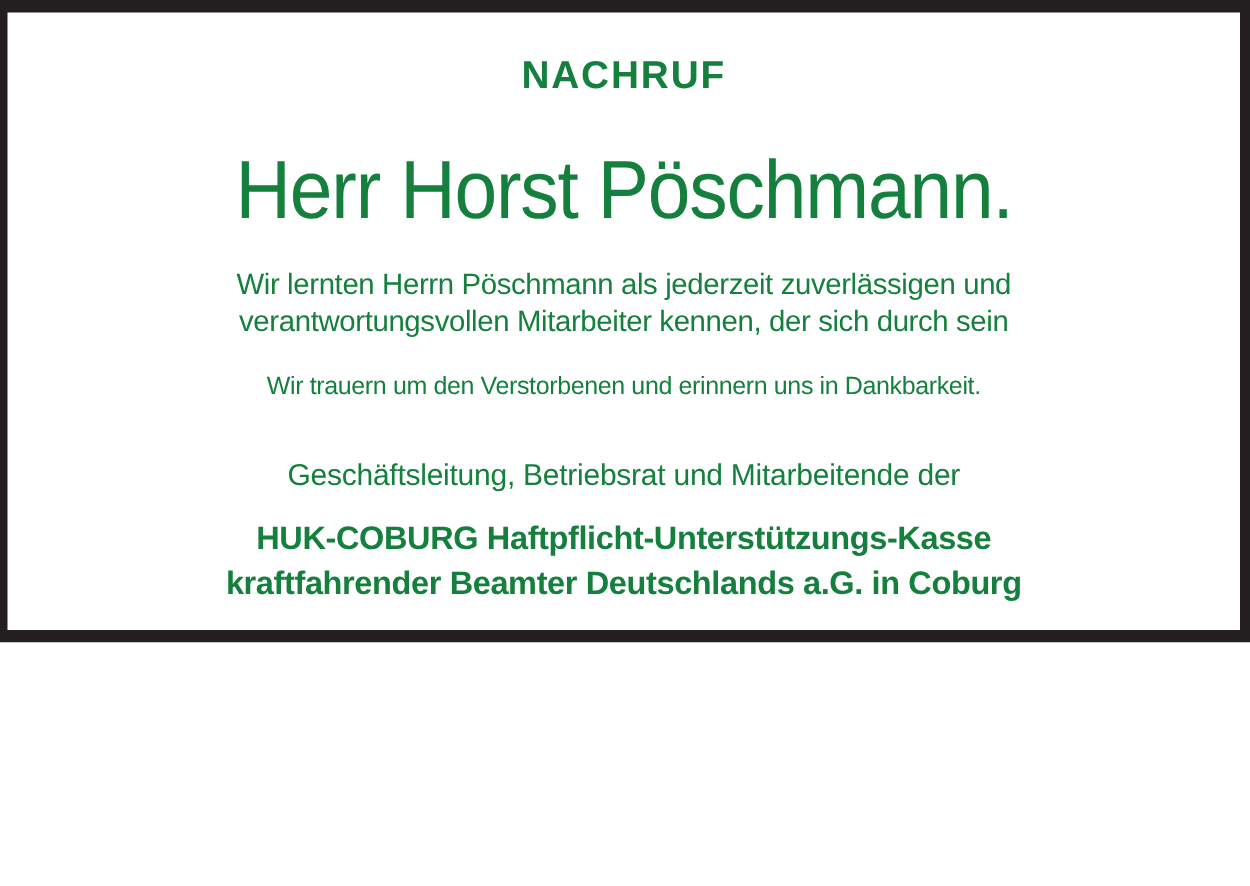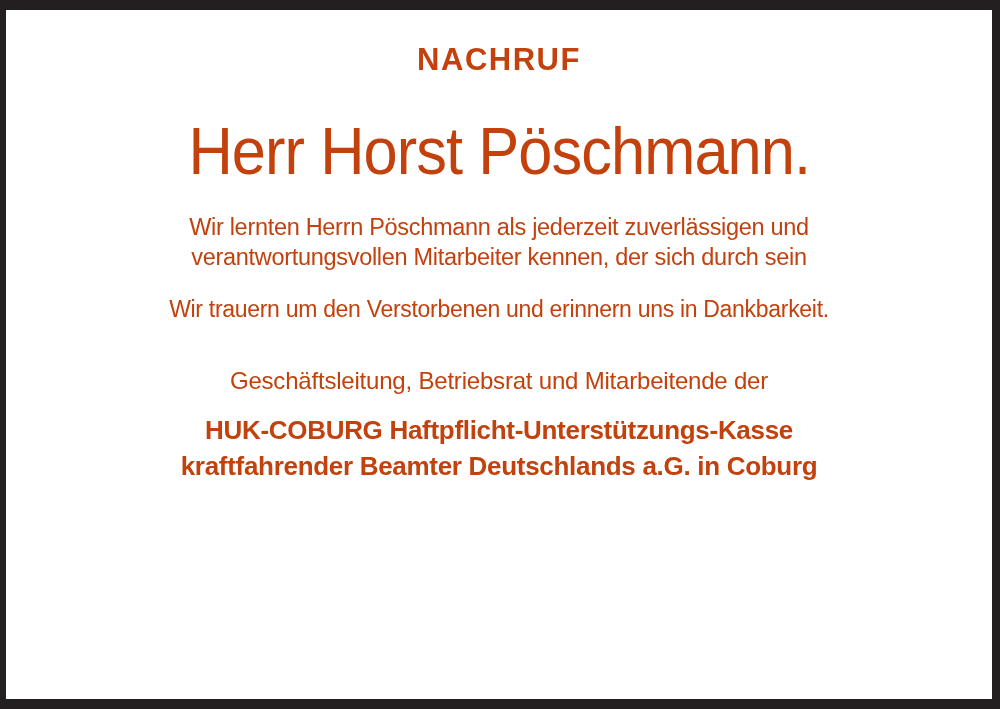--- a/index.html
+++ b/index.html
@@ -3,32 +3,32 @@
 <meta charset="utf-8">
 <style>
   html, body {
     margin: 0;
     padding: 0;
     background: #ffffff;
   }
   .page {
     position: relative;
     width: 1000px;
-    height: 709px;
+    height: 514px;
     box-sizing: border-box;
     background: #ffffff;
     border-style: solid;
     border-color: #231f20;
     border-top-width: 10px;
     border-right-width: 8px;
     border-bottom-width: 10px;
     border-left-width: 6px;
     overflow: hidden;
     font-family: "Liberation Sans", "DejaVu Sans", sans-serif;
-    color: #c2410c;
+    color: #15803d;
     text-align: center;
   }
   .title {
     margin-top: 34px;
     font-size: 31px;
     line-height: 1.0;
     font-weight: 700;
     letter-spacing: 1.5px;
   }
   .intro {
@@ -52,21 +52,21 @@
     white-space: nowrap;
   }
   .tribute {
     margin-top: 24px;
     font-size: 23.5px;
     line-height: 30px;
     letter-spacing: -0.3px;
   }
   .mourning {
     margin-top: 22px;
-    font-size: 23px;
+    font-size: 20px;
     line-height: 30px;
     letter-spacing: -0.3px;
   }
   .signature-intro {
     margin-top: 42px;
     font-size: 24px;
     line-height: 30px;
     letter-spacing: -0.2px;
   }
   .organization {

